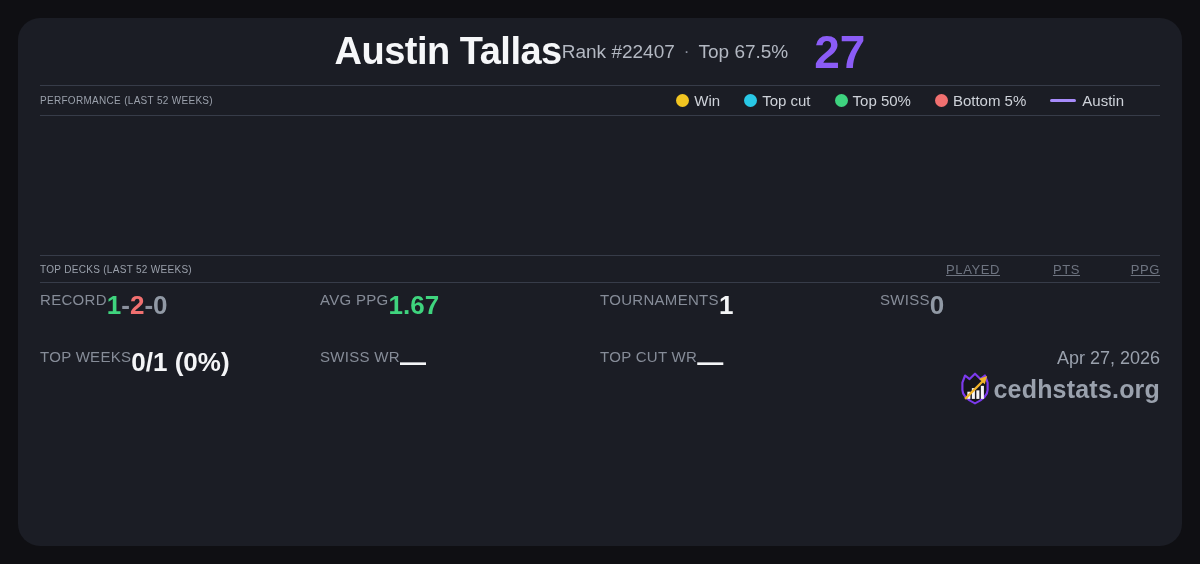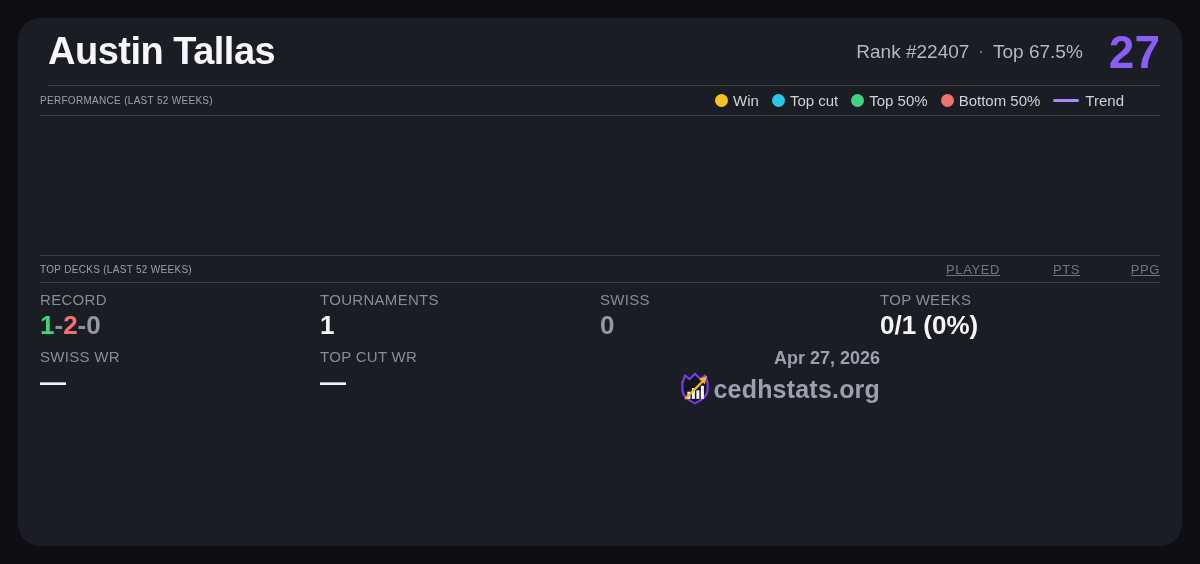--- a/index.html
+++ b/index.html
@@ -13,40 +13,39 @@
   .card {
     position:absolute; left:18px; top:18px; right:18px; bottom:18px;
     background:#1b1d25;
     border-radius:22px;
     padding:0 22px;
     display:flex; flex-direction:column;
   }
   
   .card-header {
     height:68px; flex:0 0 68px;
-    display:flex; justify-content:space-between; align-items:center;
+    display:flex; justify-content:center; align-items:center;
     border-bottom:1px solid #373c49;
     padding-top:0;
-    margin-left:8px;
   }
   .player-name {
     font-size:38px; font-weight:800; letter-spacing:-0.5px; color:#f6f7f9;
   }
   .rank-block { display:flex; align-items:center; gap:26px; }
   .rank-text { font-size:19px; color:#b3b8c2; display:flex; align-items:center; gap:9px; }
   .rank-sep { color:#8d92a0; font-size:17px; }
   .score { font-size:46px; font-weight:700; color:#8b5cf6; line-height:1; }
   
   .section-bar {
     height:30px; flex:0 0 30px;
     display:flex; justify-content:space-between; align-items:center;
     border-bottom:1px solid #373c49;
   }
   .section-title { font-size:10px; color:#9aa0ab; letter-spacing:0.3px; }
-  .legend { display:flex; align-items:center; gap:13px; margin-right:36px; }
+  .legend { display:flex; align-items:center; gap:24px; margin-right:36px; }
   .legend-item { display:flex; align-items:center; font-size:15px; color:#ced2d9; }
   .legend-dot { width:13px; height:13px; border-radius:50%; margin-right:5px; }
   .legend-line { width:26px; height:3px; border-radius:2px; margin-right:6px; }
   
   .chart-area { flex:1 1 auto; border-bottom:1px solid #373c49; }
   
   .decks-bar {
     height:27px; flex:0 0 27px;
     display:flex; justify-content:space-between; align-items:center;
     border-bottom:1px solid #373c49;
@@ -56,32 +55,32 @@
   .decks-col { width:80px; text-align:right; font-size:13px; color:#6e7480; letter-spacing:0.6px;text-decoration:underline; }
   
   .stats-grid {
     flex:1 0 auto;
     display:grid;
     grid-template-columns:repeat(4, 1fr);
     grid-template-rows:54px 1fr;
     padding-top:8px;
     row-gap:3px;
   }
-  .stat-cell { display:flex; flex-direction:column; }
+  .stat-cell { display:flex; flex-direction:row; }
   .stat-label { font-size:15px; color:#868c98; letter-spacing:0.3px; margin-bottom:3px; }
   .stat-value { font-size:26px; font-weight:700; color:#f4f5f7; line-height:1.15; }
   .val-green { color:#3fd47e; }
   .val-red { color:#f17070; }
   .val-gray { color:#9199a5; }
   .rec-sep { color:#8b919e; font-weight:700; }
   
   .footer-cell {
     display:flex; flex-direction:column; align-items:flex-end; justify-content:flex-start;
   }
-  .footer-date { font-size:18px; color:#9aa1ad; margin-bottom:2px;font-weight:bold; }
+  .footer-date { font-size:18px; color:#9aa1ad; margin-bottom:2px; }
   .brand-row { display:flex; align-items:center; }
   .brand-text { font-size:25px; font-weight:700; color:#9aa1ad; letter-spacing:0.2px; }
 </style>
 </head>
 <body>
 
 <div class="card">
 
   <div class="card-header">
     <div class="player-name">Austin Tallas</div>
@@ -105,25 +104,25 @@
       <span class="legend-item">
         <span class="legend-dot" style="background-color: rgb(41, 200, 230);"></span>
         <span>Top cut</span>
       </span>
       <span class="legend-item">
         <span class="legend-dot" style="background-color: rgb(62, 211, 127);"></span>
         <span>Top 50%</span>
       </span>
       <span class="legend-item">
         <span class="legend-dot" style="background-color: rgb(241, 112, 112);"></span>
-        <span>Bottom 50%</span>
+        <span>Bottom 5%</span>
       </span>
       <span class="legend-item">
         <span class="legend-line" style="background-color: rgb(167, 139, 250);"></span>
-        <span>Trend</span>
+        <span>Austin</span>
       </span>
     </div>
   </div>
 
   <div class="chart-area"></div>
 
   <div class="decks-bar">
     <div class="section-title">TOP DECKS (LAST 52 WEEKS)</div>
     <div class="decks-cols">
       <span class="decks-col">PLAYED</span>
@@ -134,20 +133,24 @@
 
   <div class="stats-grid">
 
     <div class="stat-cell">
       <div class="stat-label">RECORD</div>
       <div class="stat-value">
         <span class="val-green">1</span><span class="rec-sep">-</span><span class="val-red">2</span><span class="rec-sep">-</span><span class="val-gray">0</span>
       </div>
     </div>
 
+    <div class="stat-cell">
+      <div class="stat-label">AVG PPG</div>
+      <div class="stat-value val-green">1.67</div>
+    </div>
 
     <div class="stat-cell">
       <div class="stat-label">TOURNAMENTS</div>
       <div class="stat-value">1</div>
     </div>
 
     <div class="stat-cell">
       <div class="stat-label">SWISS</div>
       <div class="stat-value val-gray">0</div>
     </div>

